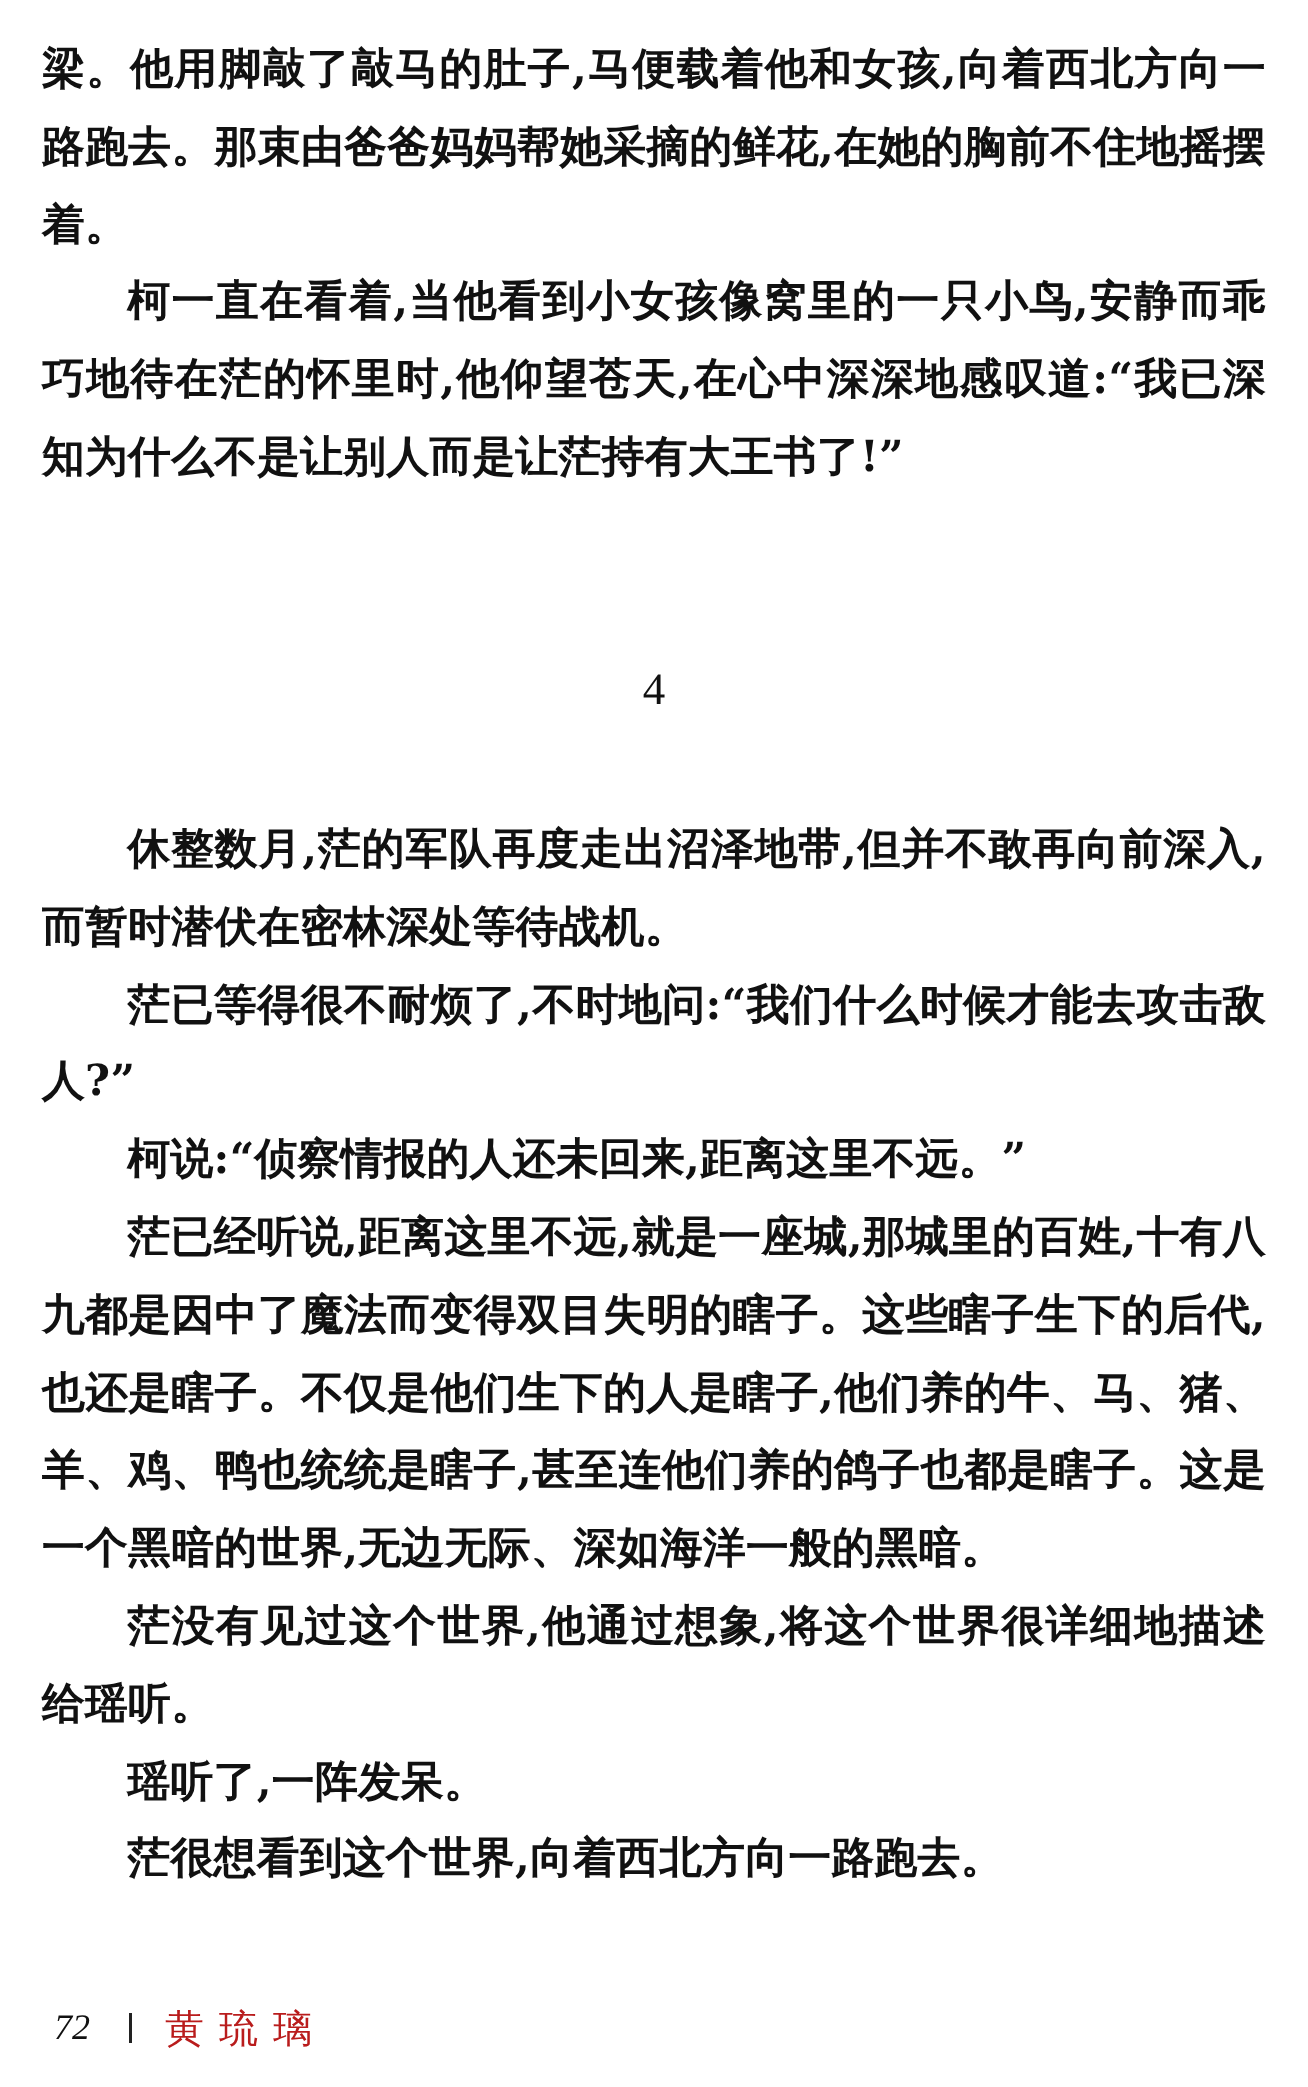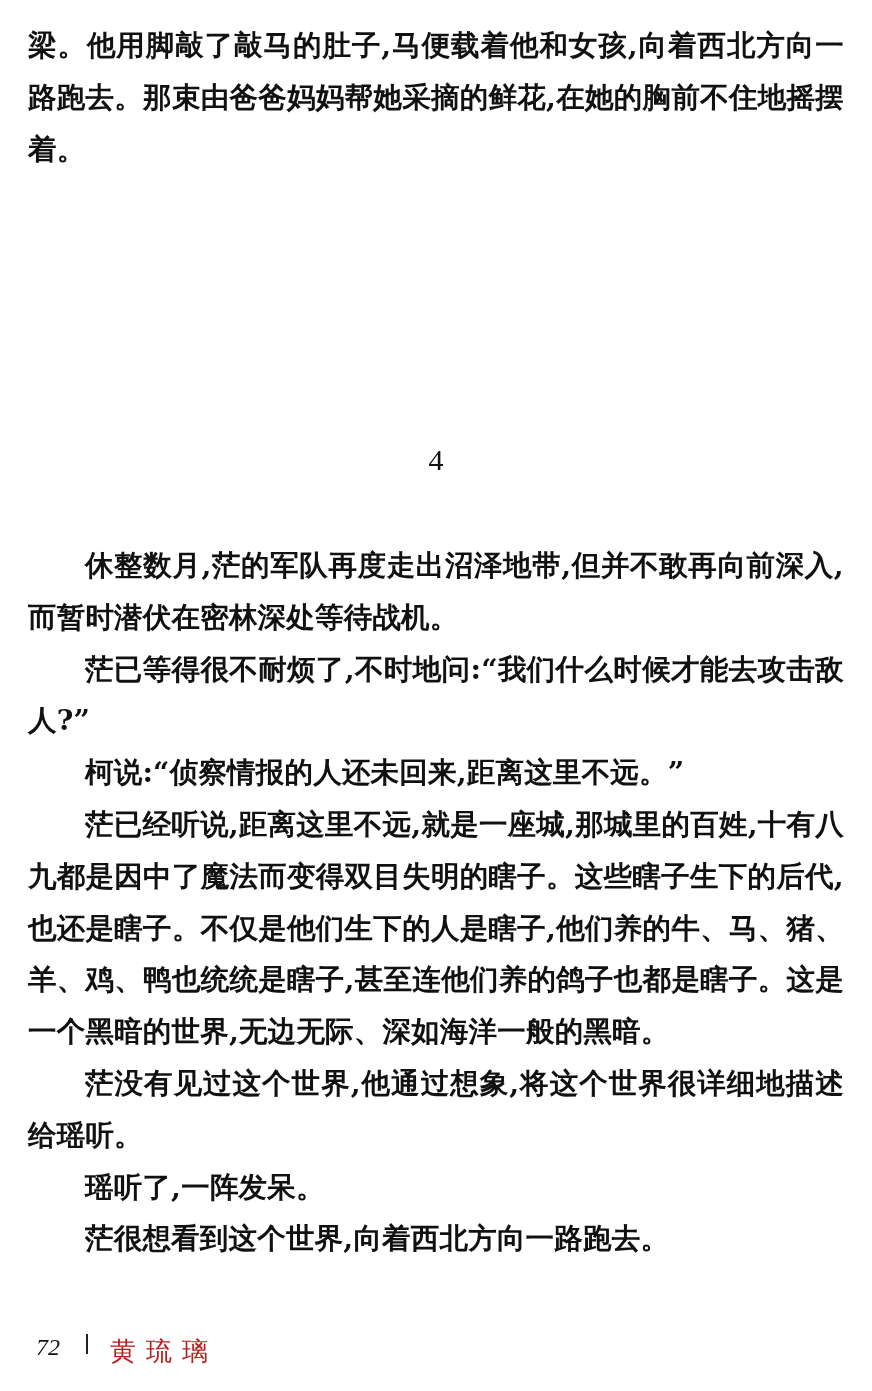--- a/index.html
+++ b/index.html
@@ -50,21 +50,21 @@
       font-family: "Liberation Serif", "DejaVu Serif", serif;
       font-size: 30px;
       line-height: 40px;
     }
     .footer {
       position: absolute;
       left: 36px;
       top: 1334px;
       height: 36px;
       display: flex;
-      align-items: flex-start;
+      align-items: center;
     }
     .page-number {
       font-family: "Liberation Serif", "DejaVu Serif", serif;
       font-style: italic;
       font-size: 24px;
       color: #111;
     }
     .footer-divider {
       display: inline-block;
       width: 2px;
@@ -80,20 +80,21 @@
       color: #b91c1c;
     }
   </style>
 </head>
 <body>
 
 <div class="page">
 
   <div class="block" id="block-top">
     <p class="cont">梁。他用脚敲了敲马的肚子,马便载着他和女孩,向着西北方向一路跑去。那束由爸爸妈妈帮她采摘的鲜花,在她的胸前不住地摇摆着。</p>
+    <p>柯一直在看着,当他看到小女孩像窝里的一只小鸟,安静而乖巧地待在茫的怀里时,他仰望苍天,在心中深深地感叹道:“我已深知为什么不是让别人而是让茫持有大王书了!”</p>
   </div>
 
   <div class="section-number">4</div>
 
   <div class="block" id="block-bottom">
     <p>休整数月,茫的军队再度走出沼泽地带,但并不敢再向前深入,而暂时潜伏在密林深处等待战机。</p>
     <p>茫已等得很不耐烦了,不时地问:“我们什么时候才能去攻击敌人?”</p>
     <p>柯说:“侦察情报的人还未回来,距离这里不远。”</p>
     <p>茫已经听说,距离这里不远,就是一座城,那城里的百姓,十有八九都是因中了魔法而变得双目失明的瞎子。这些瞎子生下的后代,也还是瞎子。不仅是他们生下的人是瞎子,他们养的牛、马、猪、羊、鸡、鸭也统统是瞎子,甚至连他们养的鸽子也都是瞎子。这是一个黑暗的世界,无边无际、深如海洋一般的黑暗。</p>
     <p>茫没有见过这个世界,他通过想象,将这个世界很详细地描述给瑶听。</p>

